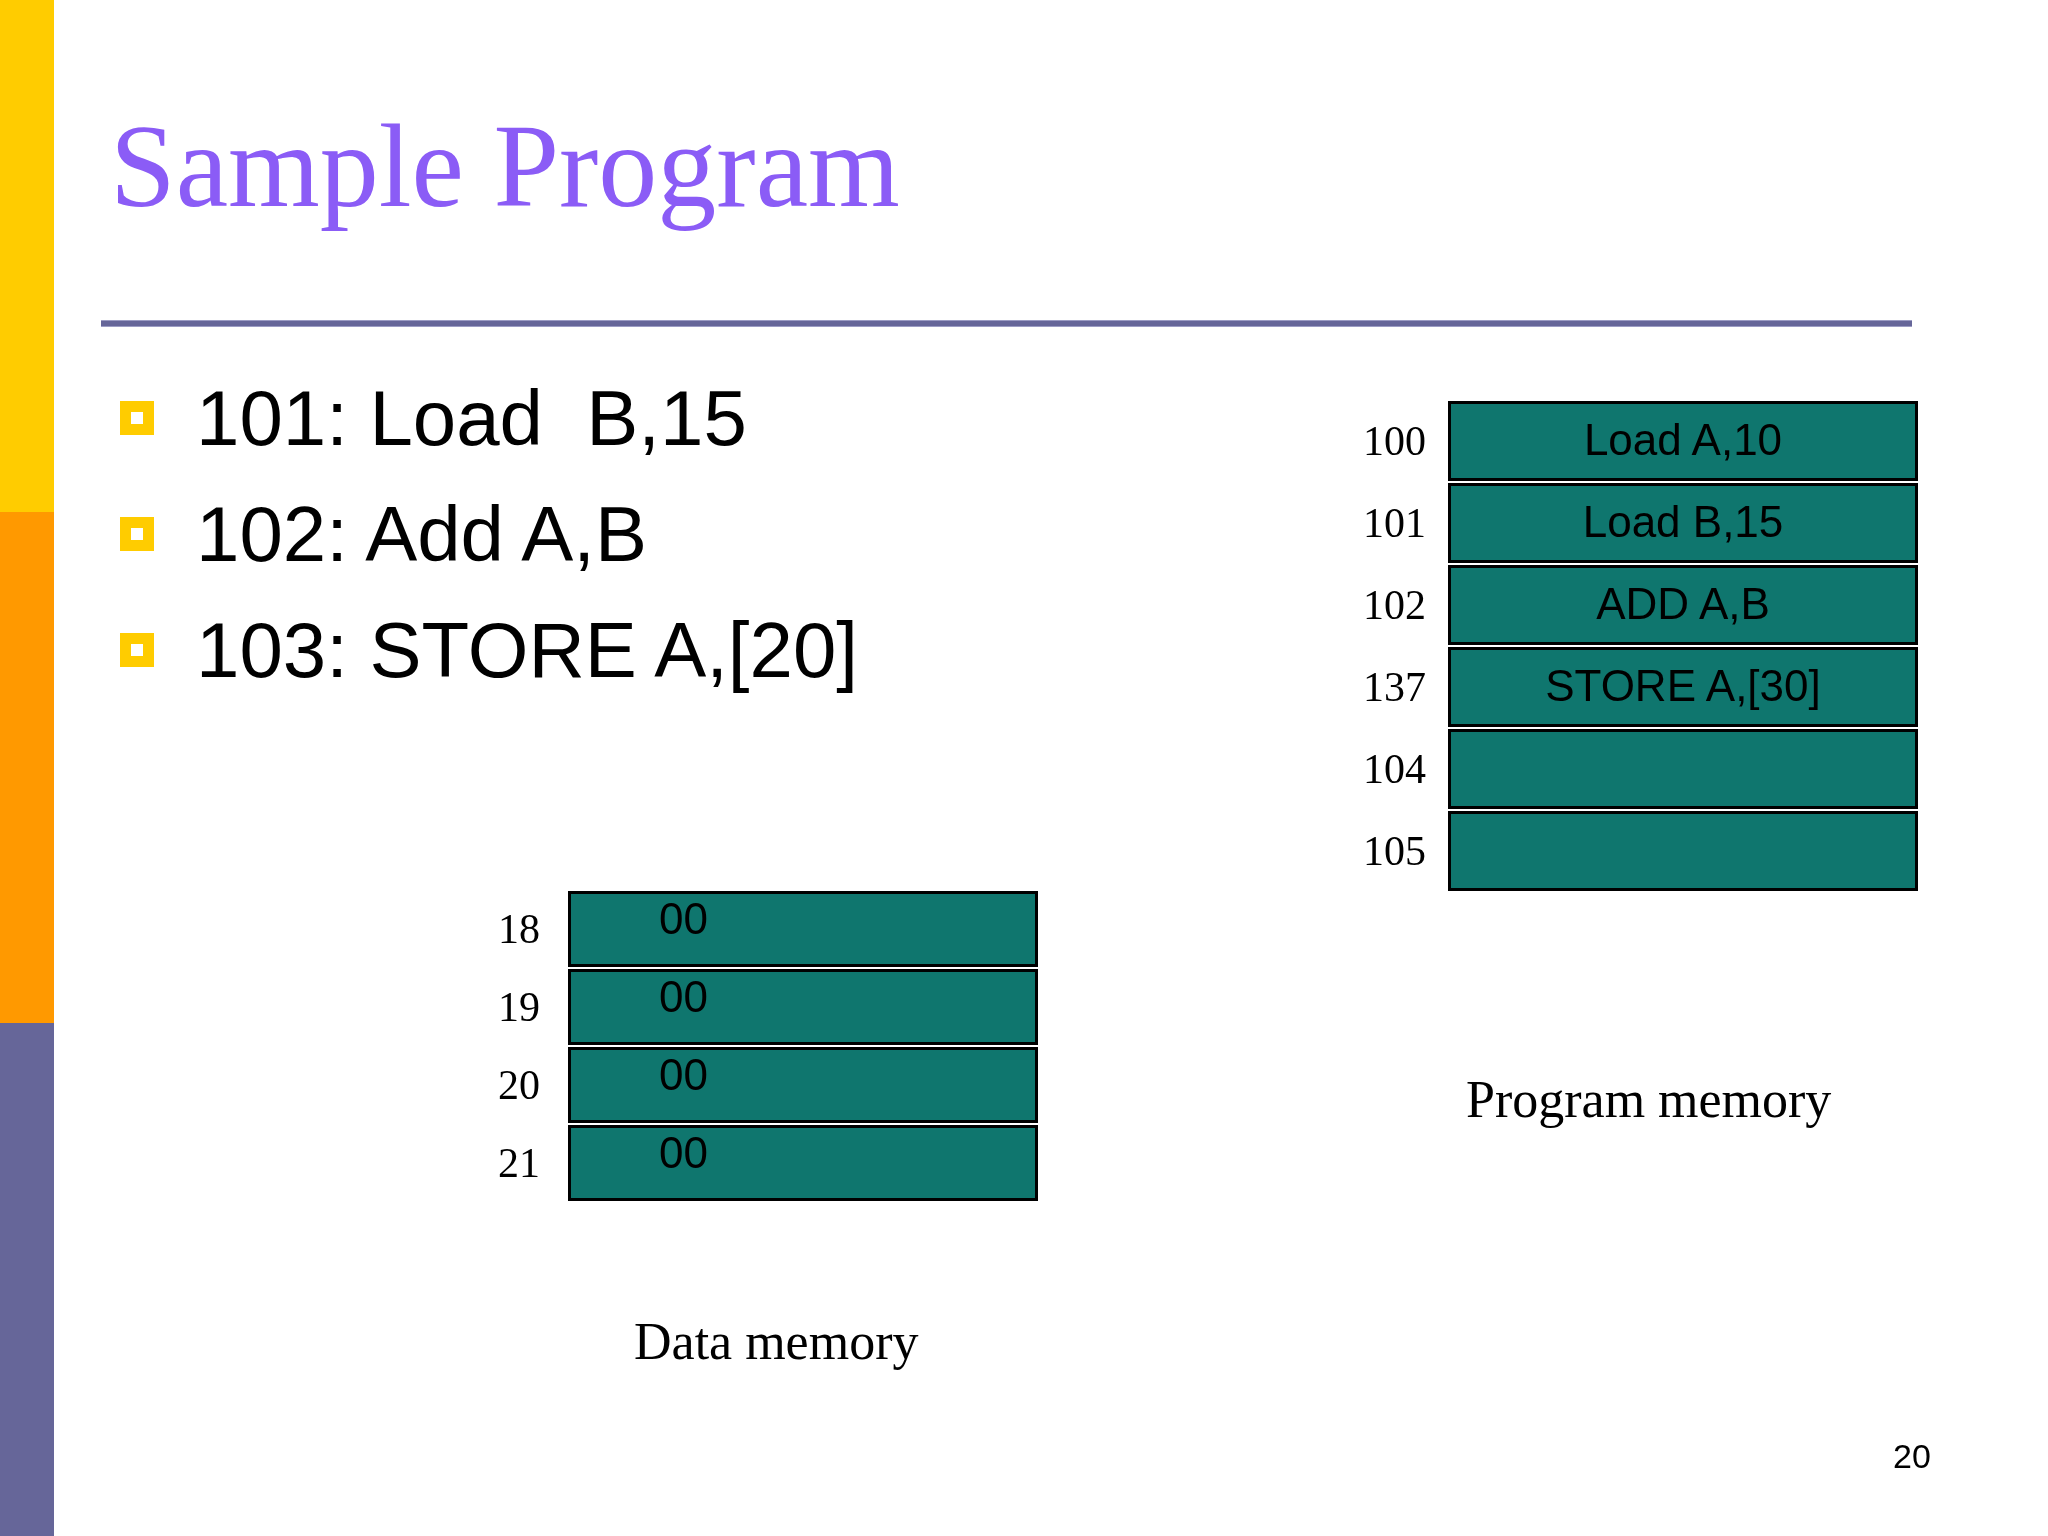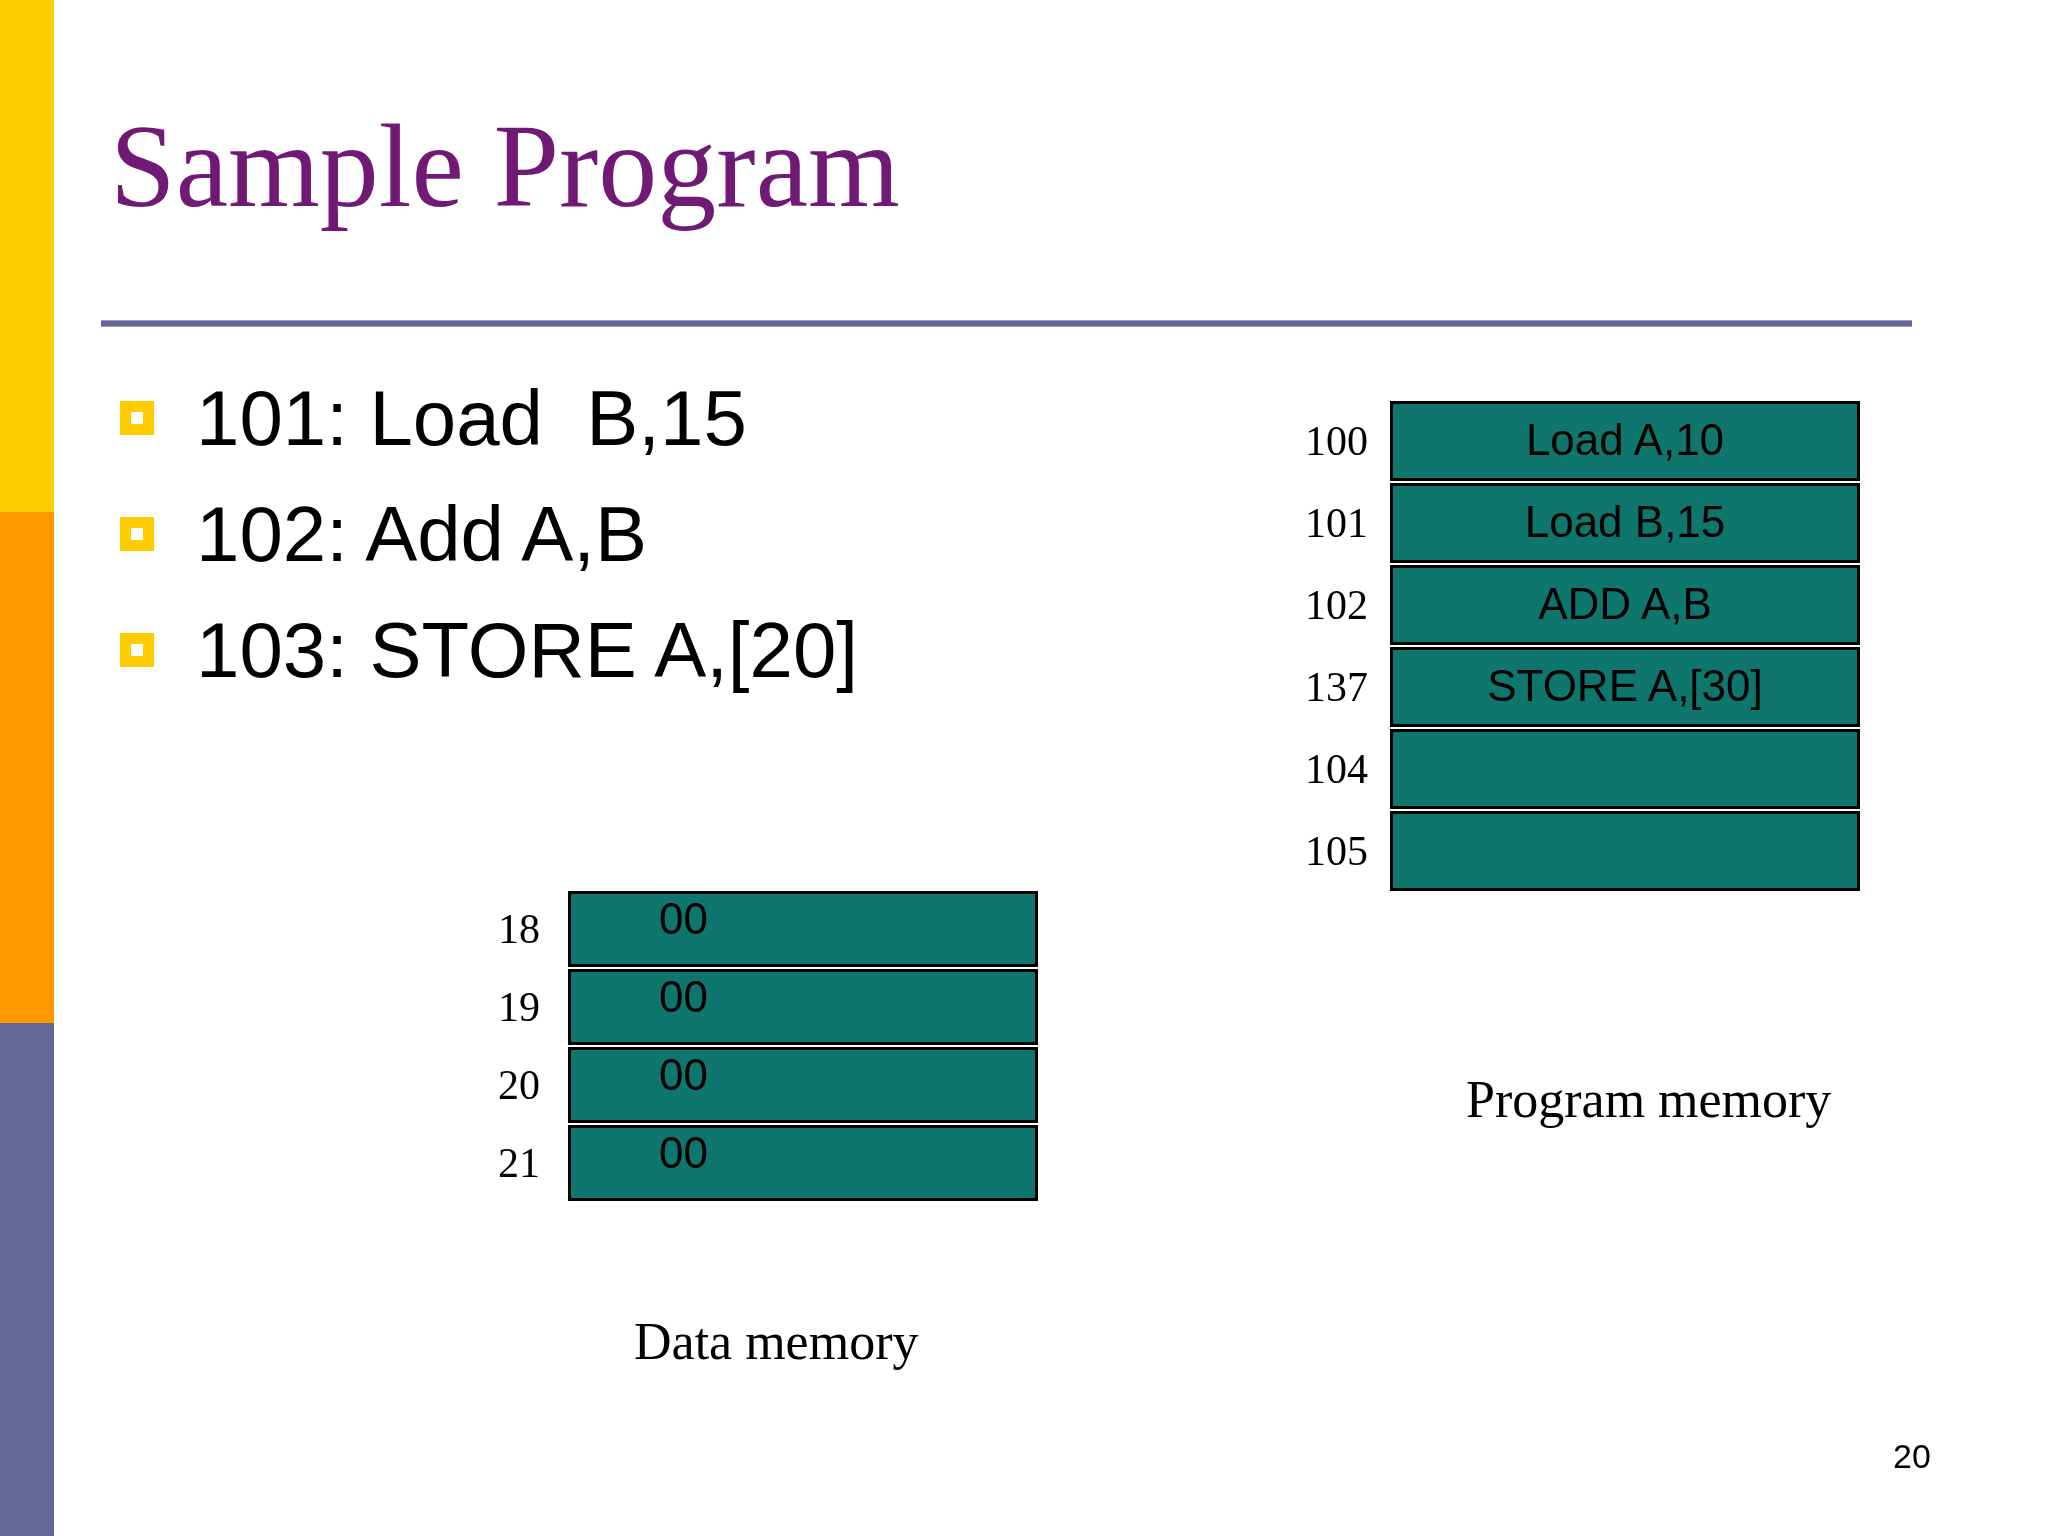--- a/index.html
+++ b/index.html
@@ -33,21 +33,21 @@
   .band-purple { top: 1023px;height: 513px;  background: #666699; }
 
   
   #slide-title {
     position: absolute;
     left: 110px;
     top: 108px;
     font-family: "Liberation Serif", serif;
     font-size: 118px;
     line-height: 1.0;
-    color: #701a75;
+    color: #8b5cf6;
     letter-spacing: 0px;
     white-space: nowrap;
   }
   #title-rule {
     position: absolute;
     left: 101px;
     top: 320px;
     width: 1811px;
     height: 7px;
     background: #666699;
@@ -113,21 +113,21 @@
   }
   .mem-caption {
     position: absolute;
     font-family: "Liberation Serif", serif;
     font-size: 52px;
     color: #000000;
     white-space: nowrap;
   }
 
   
-  #program-memory { left: 1272px; top: 400px; width: 640px; }
+  #program-memory { left: 1330px; top: 400px; width: 640px; }
   #program-memory .mem-row { height: 82px; }
   #program-memory .mem-addr { width: 96px; padding-right: 22px; }
   #program-memory .mem-cell {
     width: 470px;
     height: 80px;
     font-size: 44px;
     justify-content: center;
     padding-bottom: 2px;
   }
   #program-memory-caption { left: 1466px; top: 1070px; }

